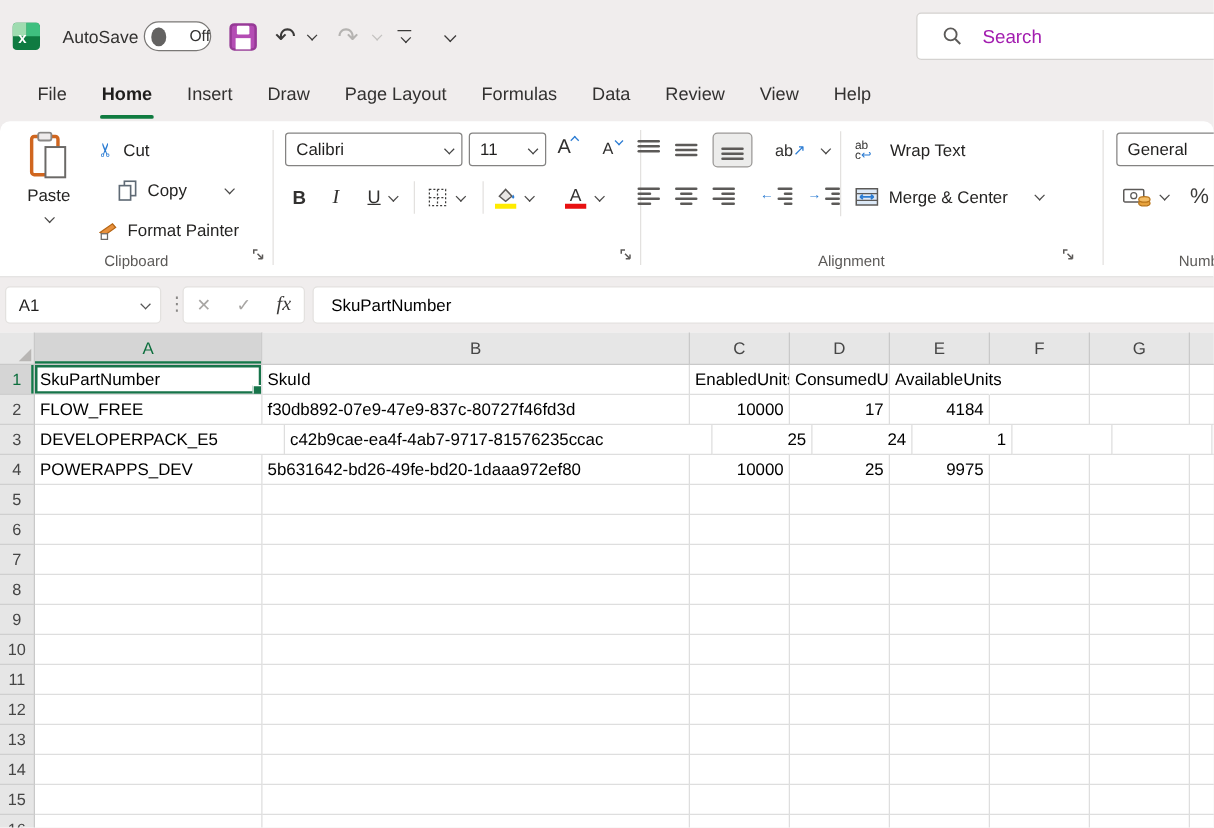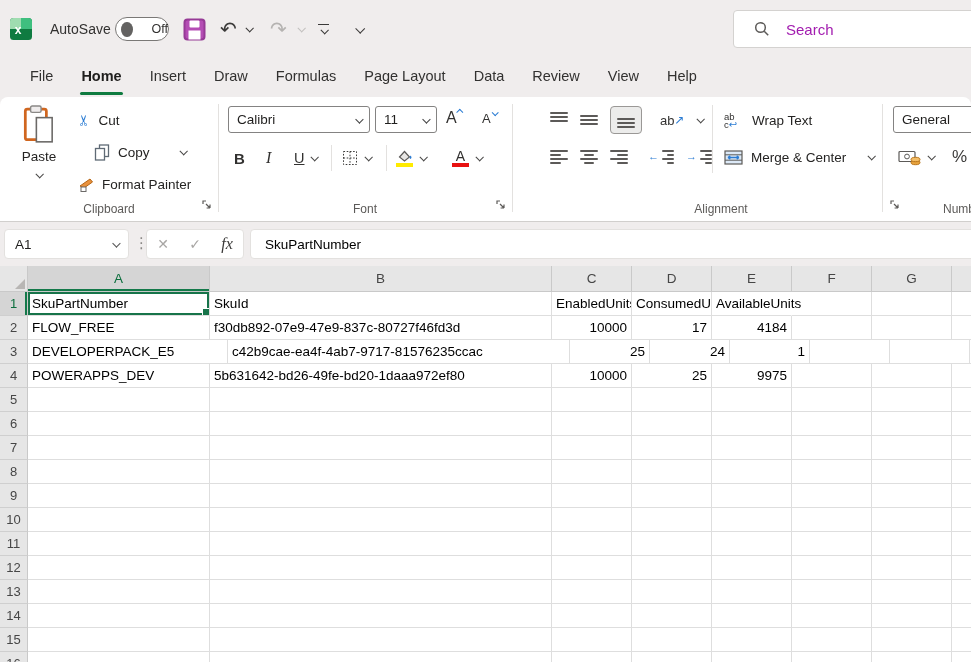--- a/index.html
+++ b/index.html
@@ -175,22 +175,22 @@
     </svg>
     <span class="search-text">Search</span>
   </div>
 </div>
 
 <div class="menubar">
     <span class="tab">File</span>
     <span class="tab active">Home</span>
     <span class="tab">Insert</span>
     <span class="tab">Draw</span>
+    <span class="tab">Page Layout</span>
     <span class="tab">Formulas</span>
-    <span class="tab">Page Layout</span>
     <span class="tab">Data</span>
     <span class="tab">Review</span>
     <span class="tab">View</span>
     <span class="tab">Help</span>
   </div>
 
 <div class="ribbon">
   <span class="rib-sep" style="left:218px"></span>
   <span class="rib-sep" style="left:512px"></span>
   <span class="rib-sep" style="left:882px"></span>
@@ -282,30 +282,29 @@
       </span>
       <i class="chev sm-chev"></i>
     </div>
     <div class="fmt-btn" style="left:234px">
       <span class="u-color-a">
         <span>A</span>
         <span class="color-bar" style="background:#e81111; display:block"></span>
       </span>
       <i class="chev sm-chev"></i>
     </div>
-    <div class="grp-label">Font</div>
     <span class="launcher">
       <svg width="11" height="11" viewBox="0 0 11 11">
         <path d="M2 5 V2 H5" fill="none" stroke="#5c5a58" stroke-width="1.2"></path>
         <path d="M5 5 L9 9 M9 9 V5.6 M9 9 H5.6" fill="none" stroke="#5c5a58" stroke-width="1.2"></path>
       </svg>
     </span>
   </div>
 
-  <div class="grp" style="left:536px; width:370px">
+  <div class="grp" style="left:496px; width:370px">
     <div class="rib-row" style="left:14px; top:9px; gap:12px">
       <span class="bars v-top">
           <i></i>
           <i></i>
           <i></i>
         </span>
       <span class="bars v-mid">
           <i></i>
           <i></i>
           <i></i>

